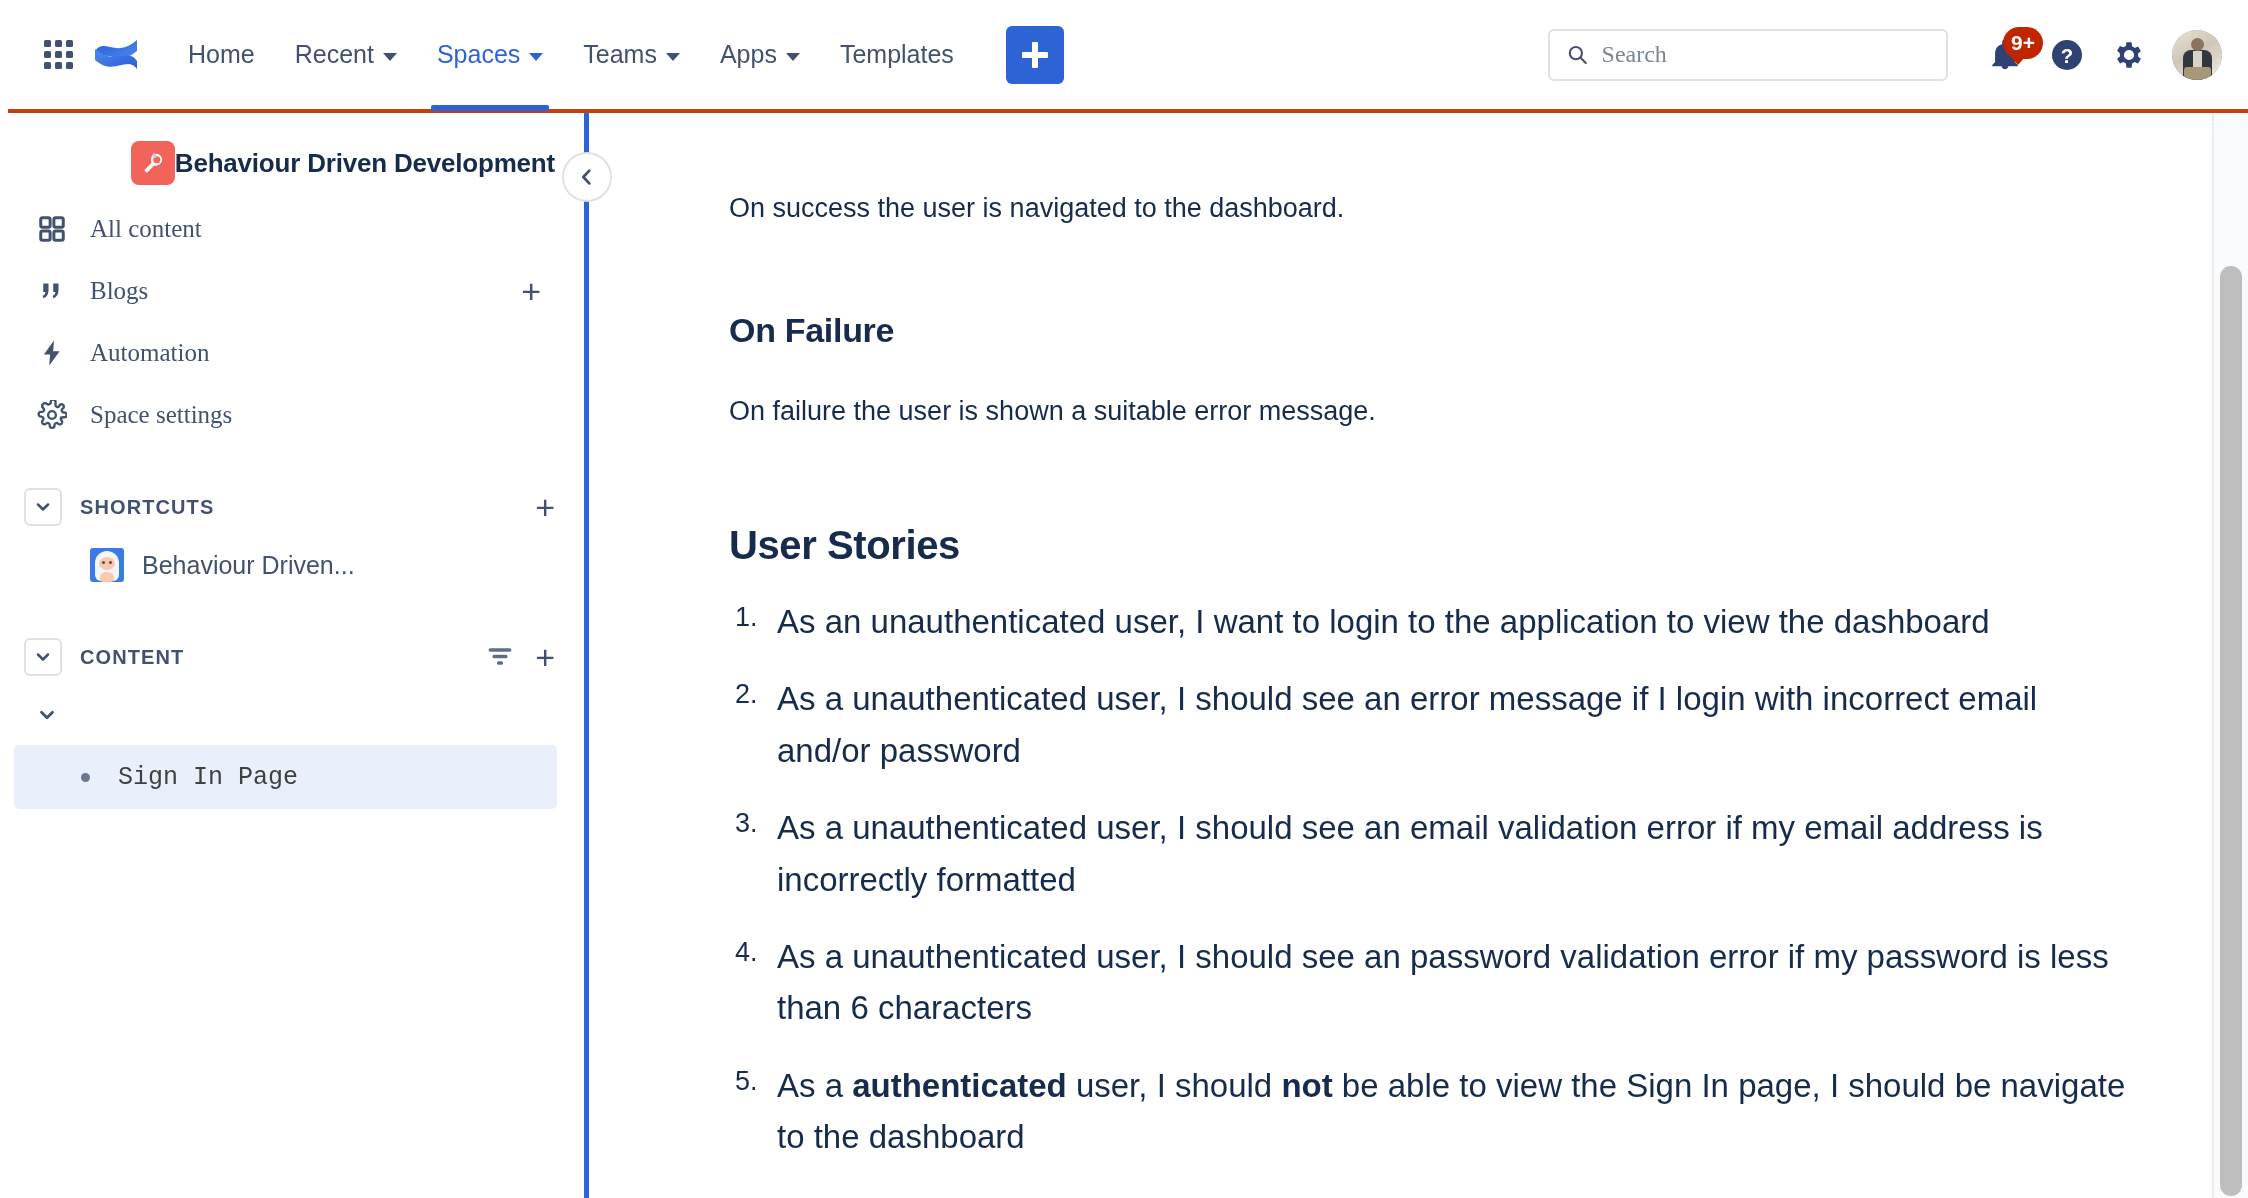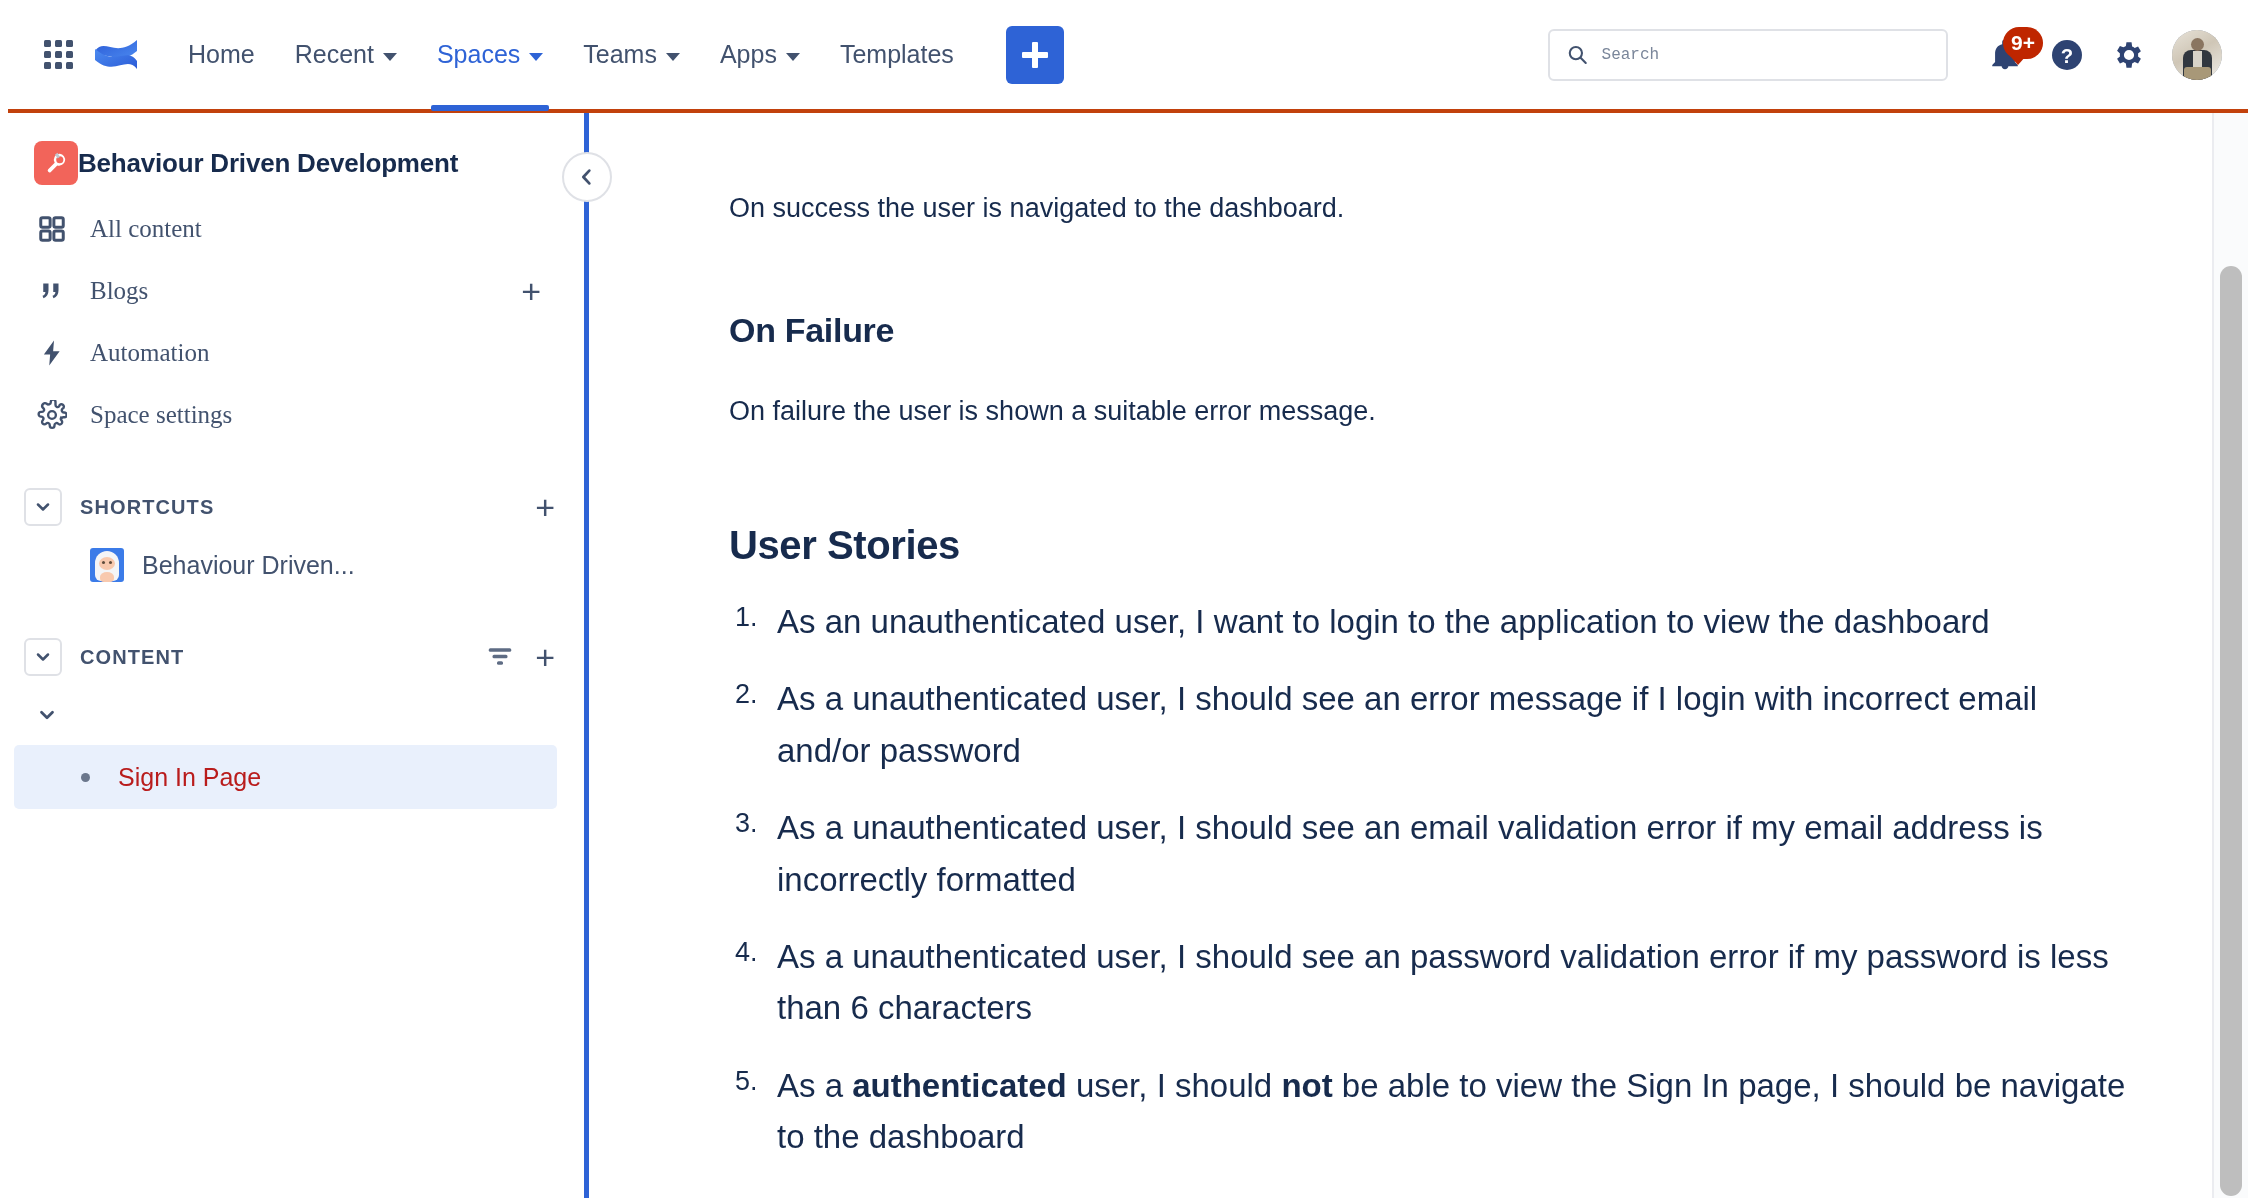--- a/index.html
+++ b/index.html
@@ -65,22 +65,22 @@
     margin-left: auto; display: flex; align-items: center;
     padding-right: 34px; gap: 4px;
   }
   .search-box {
     width: 400px; height: 52px;
     border: 2px solid #DFE1E6; border-radius: 6px;
     display: flex; align-items: center; padding: 0 16px; gap: 13px;
     background: #fff; margin-right: 24px;
   }
   .search-box input {
-    border: none; outline: none; font-size: 16px;
-    color: #7A869A; font-family: Liberation Mono, monospace;
+    border: none; outline: none; font-size: 24px;
+    color: #7A869A; font-family: Liberation Serif, serif;
     background: transparent; width: 100%;
   }
   .search-box input::placeholder { color: #7A869A; }
 
   .icon-btn { width: 58px; height: 58px; display: flex; align-items: center; justify-content: center; cursor: pointer; position: relative; }
 
   .badge {
     position: absolute; top: 1px; left: 27px;
     min-width: 40px; height: 32px; padding: 0 6px;
     background: #BF2600; color: #fff;
@@ -109,21 +109,21 @@
   
   .sidebar {
     position: absolute; top: 113px; left: 0;
     width: 585px; height: 1085px;
     background: #ffffff;
     padding-top: 16px;
     overflow: hidden;
   }
   .space-header {
     display: flex; align-items: center; 
-    padding: 12px 30px 12px 34px; cursor: pointer;
+    padding: 12px 30px 12px 34px; cursor: pointer; justify-content: flex-end;
   }
   .space-icon {
     width: 44px; height: 44px; border-radius: 8px;
     background: #F2645A; flex: 0 0 44px;
     display: flex; align-items: center; justify-content: center;
   }
   .space-title { font-size: 26px; font-weight: 700; color: #172B4D; letter-spacing: -0.2px; white-space: nowrap; }
 
   .side-item {
     display: flex; align-items: center; gap: 20px;
@@ -172,21 +172,21 @@
   }
   .tree-chev { width: 34px; flex: 0 0 34px; display: flex; align-items: center; justify-content: center; }
   .tree-lbl { font-size: 25px; color: #42526E; white-space: nowrap; }
 
   .tree-row.child {
     padding-left: 52px; background: #E9F0FC; margin-left: 14px; margin-right: 28px;
     height: 64px; border-radius: 5px;
   }
   .tree-row.child .dot { width: 38px; flex: 0 0 38px; display: flex; align-items: center; justify-content: center; }
   .tree-row.child .dot b { display: block; width: 9px; height: 9px; border-radius: 50%; background: #6B778C; }
-  .tree-row.child .tree-lbl { color: #b91c1c; }
+  .tree-row.child .tree-lbl { color: #404040; font-family: Liberation Mono, monospace; }
 
   
   .divider {
     position: absolute; top: 113px; left: 584px;
     width: 5px; height: 1085px; background: #2E63D6;
     cursor: col-resize; z-index: 5;
   }
   .collapse-btn {
     position: absolute; top: 152px; left: 562px;
     width: 50px; height: 50px; border-radius: 50%;

